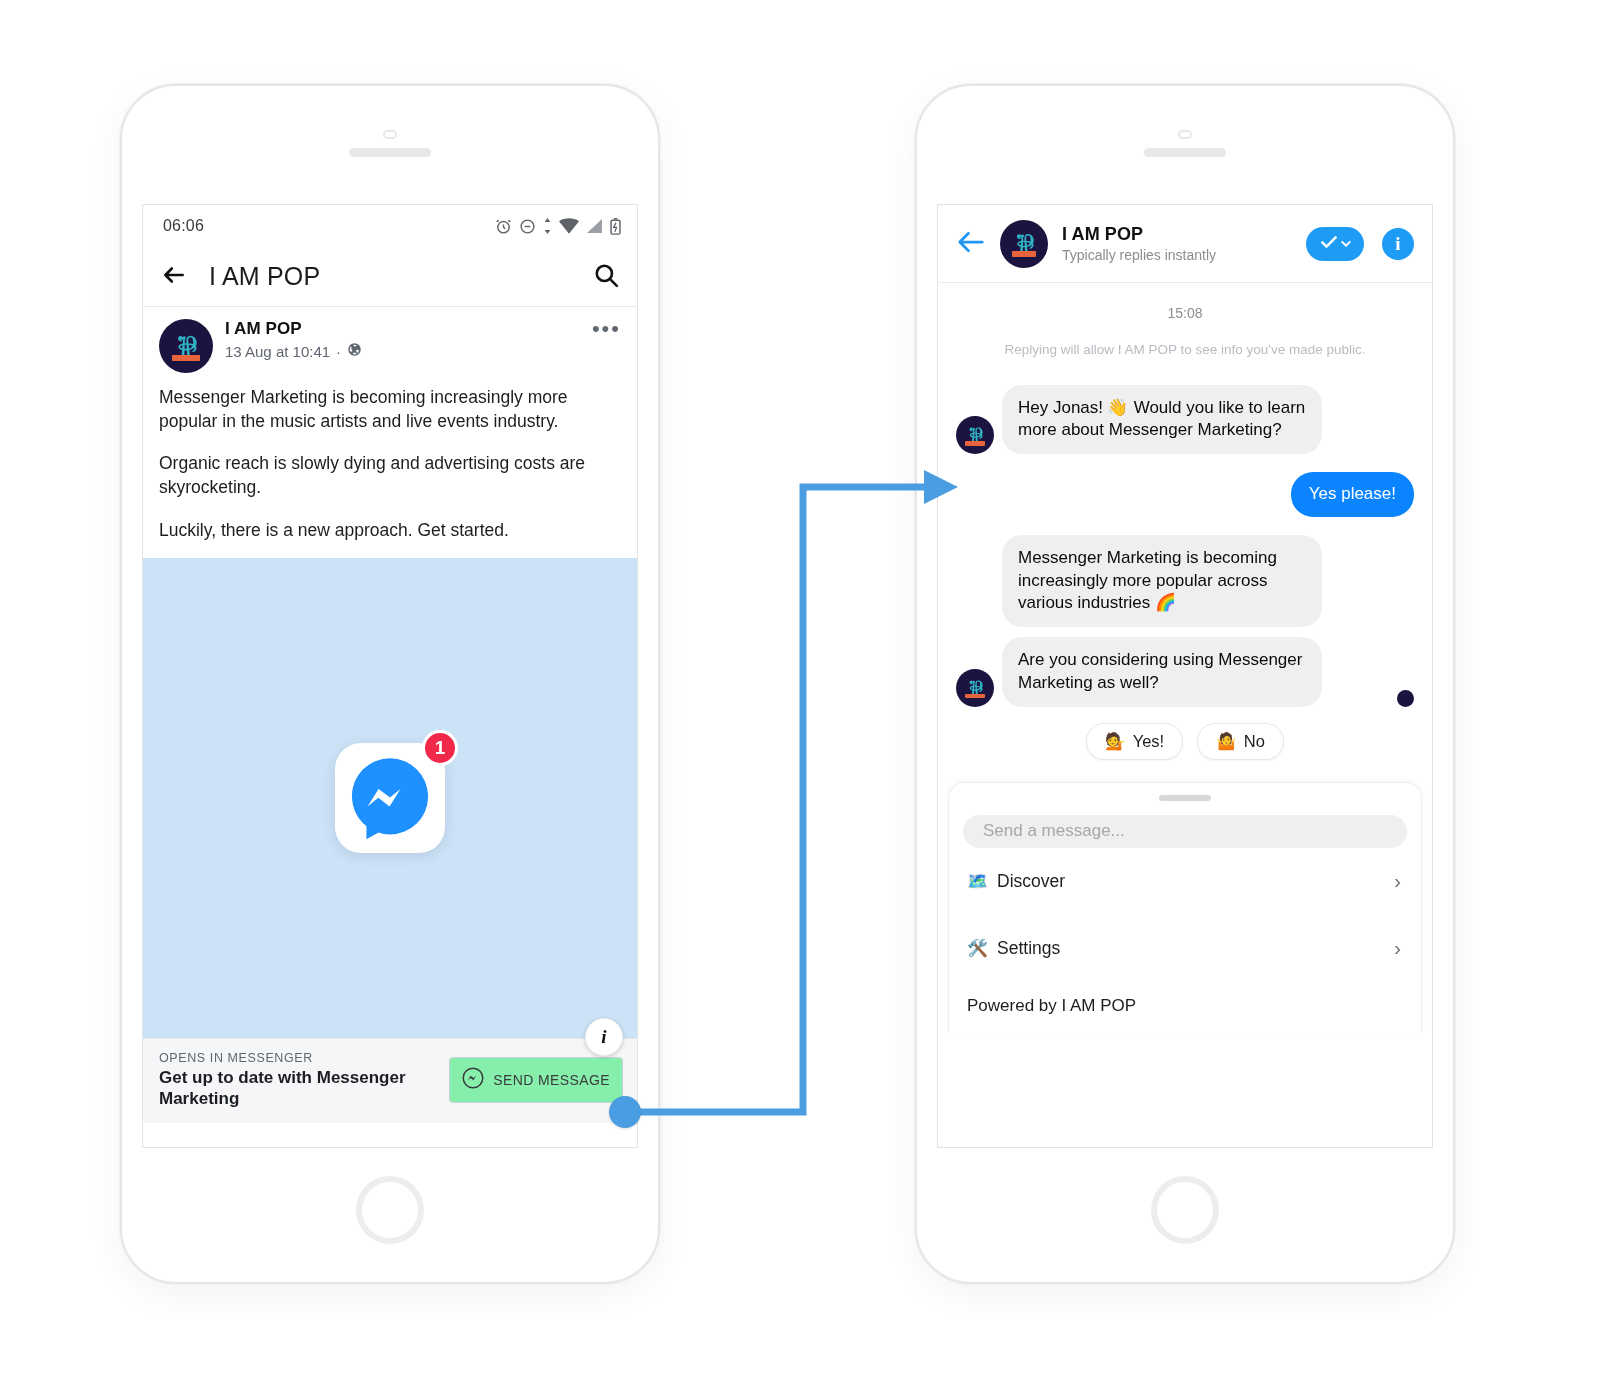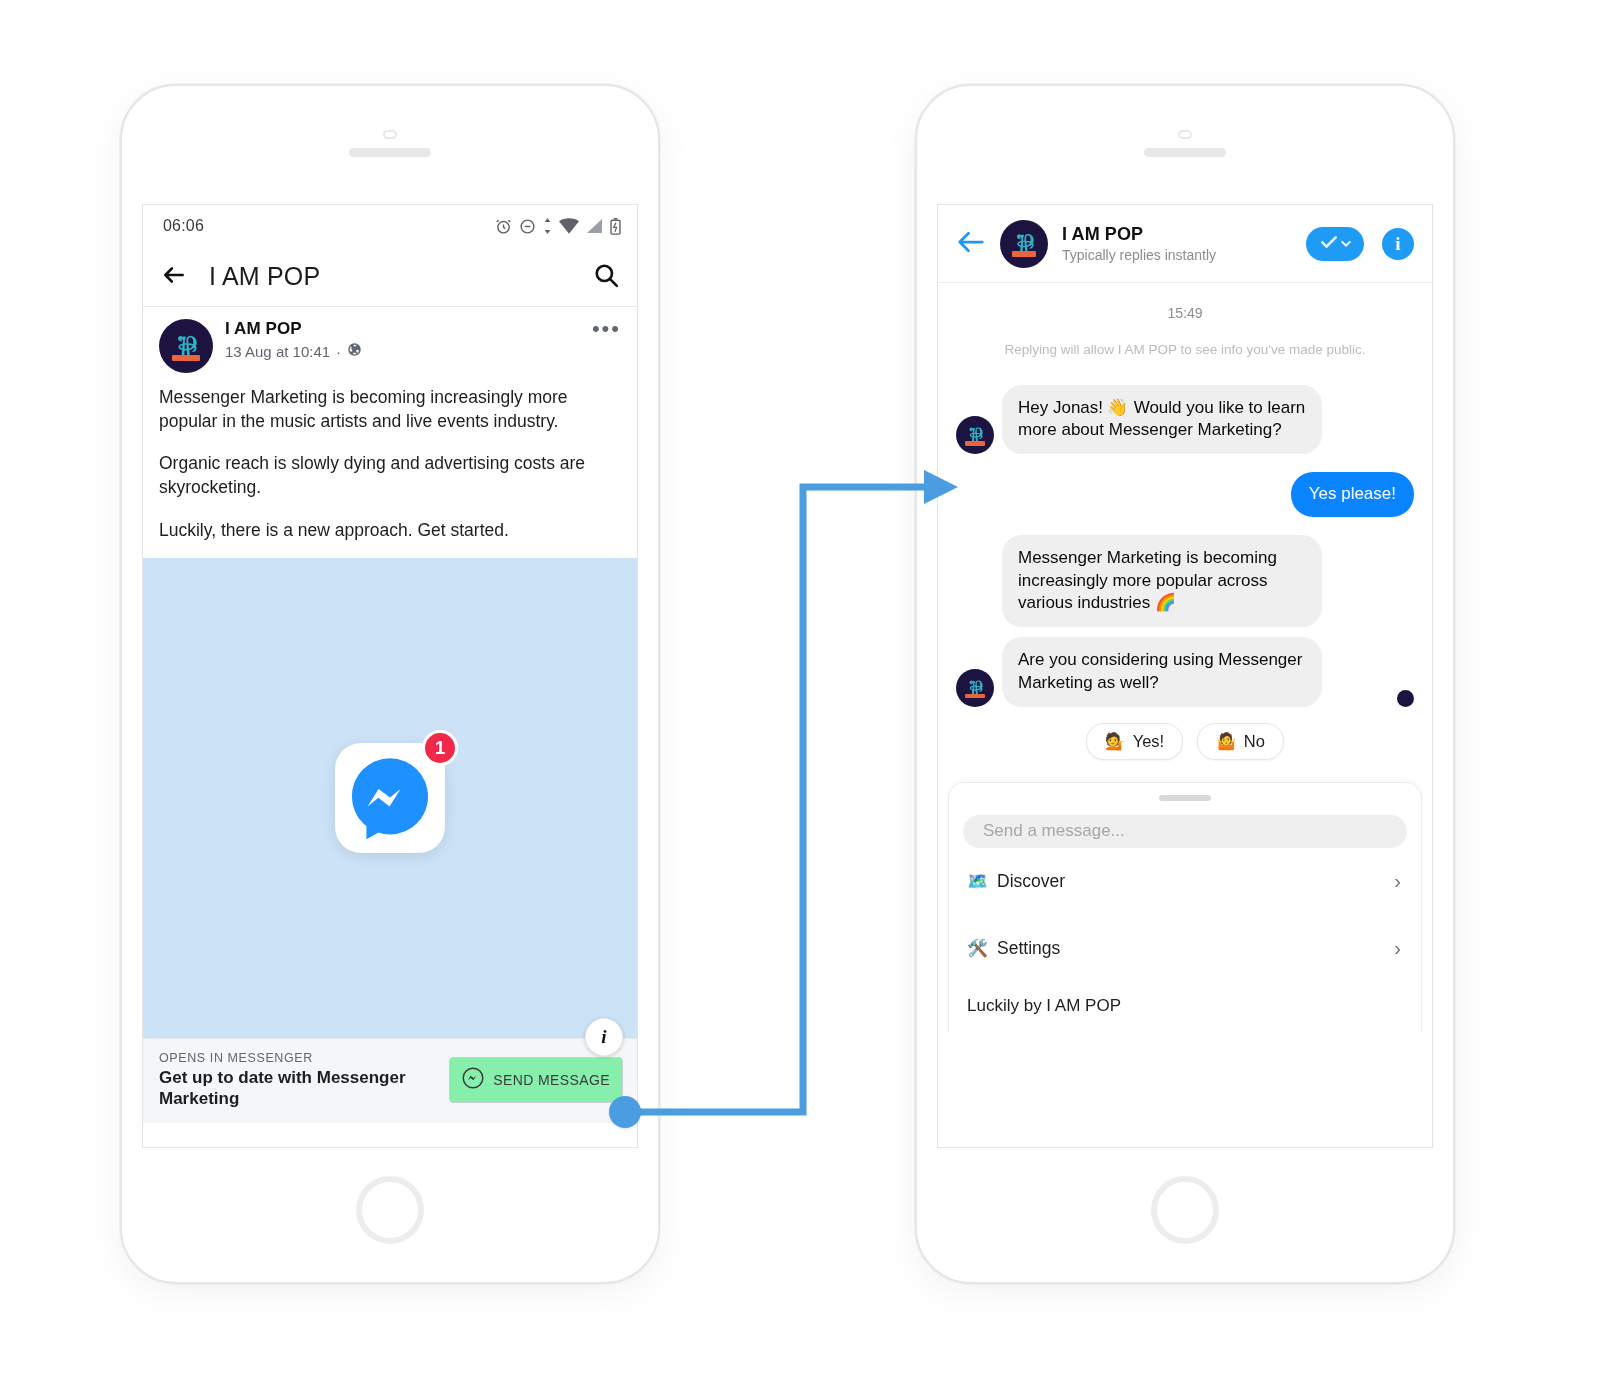--- a/index.html
+++ b/index.html
@@ -354,21 +354,21 @@
           <span>
             <svg width="10" height="10" viewBox="0 0 12 8" fill="#fff">
                 <path d="M0 1.5L6 7.5 12 1.5 10.5 0 6 4.4 1.5 0z"></path>
               </svg>
           </span>
         </div>
         <div class="info-circle">i</div>
       </div>
 
       <div class="thread">
-        <div class="ts">15:49</div>
+        <div class="ts">15:08</div>
         <div class="disclaimer">Replying will allow I AM POP to see info you've made public.</div>
 
         <div class="row">
           <div class="av-slot">
             <div class="avatar" style="width:38px;height:38px;">
               <div class="glyph" style="font-size:21px;">⅌</div>
               <div class="bar"></div>
             </div>
           </div>
           <div class="bubble in">Hey Jonas! 👋 Would you like to learn more about Messenger Marketing?</div>
@@ -416,21 +416,21 @@
           <span class="lbl">Discover</span>
           <span class="chev">›</span>
         </div>
 
         <div class="menu-item">
           <span class="ico">🛠️</span>
           <span class="lbl">Settings</span>
           <span class="chev">›</span>
         </div>
 
-        <div class="powered">Luckily by I AM POP</div>
+        <div class="powered">Powered by I AM POP</div>
       </div>
 
     </div>
   </div>
 
   <svg id="connector">
     <path d="M625 1112 H803 V487 H930" fill="none" stroke="#4a9de0" stroke-width="7" stroke-linecap="square" stroke-linejoin="miter"></path>
     <path d="M924 470 L958 487 L924 504 Z" fill="#4a9de0"></path>
   </svg>
   <div class="conn-dot"></div>

